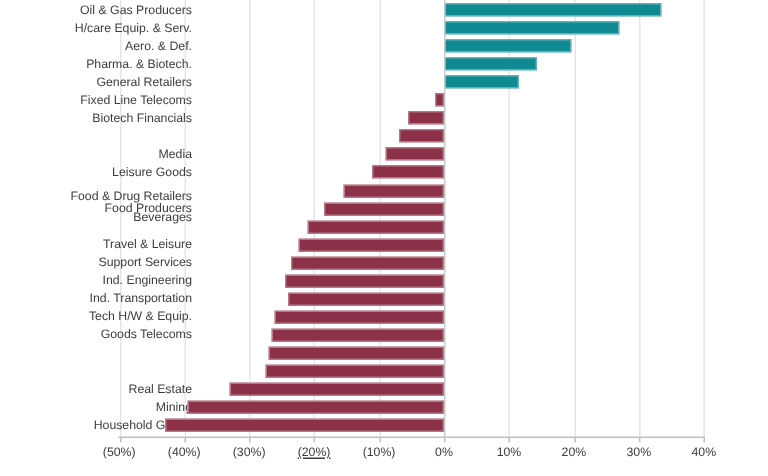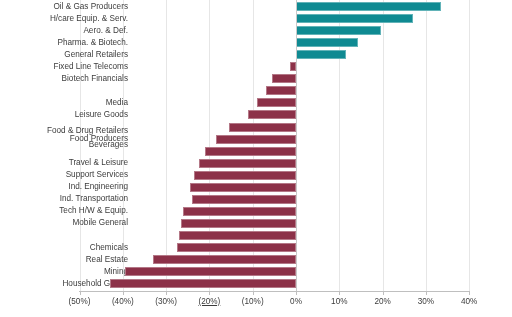--- a/index.html
+++ b/index.html
@@ -136,22 +136,21 @@
         <div class="cat-label" style="top: 99px; margin-top: 28px;">Food &amp; Drug Retailers</div>
         <div class="cat-label" style="top: 98.9px;">Media</div>
         <div class="cat-label" style="top: 110.95px;">Leisure Goods</div>
         <div class="cat-label" style="top: 141px; padding-left: 44px;">Beverages</div>
         <div class="cat-label" style="top: 135.05px;">Food Producers</div>
         <div class="cat-label" style="top: 171.2px;">Support Services</div>
         <div class="cat-label" style="top: 159.15px;">Travel &amp; Leisure</div>
         <div class="cat-label" style="top: 183.25px;">Ind. Engineering</div>
         <div class="cat-label" style="top: 195.3px;">Ind. Transportation</div>
         <div class="cat-label" style="top: 207.35px;">Tech H/W &amp; Equip.</div>
-        <div class="cat-label" style="top: 219.4px;">Mobile General</div>
-        <div class="cat-label" style="top: 243.5px;">Chemicals</div>
+        <div class="cat-label" style="top: 219.4px;">Goods Telecoms</div>
         <div class="cat-label" style="top: 255.55px;">Real Estate</div>
         <div class="cat-label" style="top: 267.6px;">Mining</div>
         <div class="cat-label" style="top: 279.65px;">Household Goods</div>
       </div>
     <div class="bars" id="bars">
         <div class="bar pos" title="Oil &amp; Gas Producers" style="left: 296px; width: 145.055px; top: 2px; height: 9px;"></div>
         <div class="bar pos" title="H/care Equip. &amp; Serv." style="left: 296px; width: 116.91px; top: 14.05px; height: 9px;"></div>
         <div class="bar pos" title="Aero. &amp; Def." style="left: 296px; width: 84.868px; top: 26.1px; height: 9px;"></div>
         <div class="bar pos" title="Pharma. &amp; Biotech." style="left: 296px; width: 61.919px; top: 38.15px; height: 9px;"></div>
         <div class="bar pos" title="General Retailers" style="left: 296px; width: 49.795px; top: 50.2px; height: 9px;"></div>

